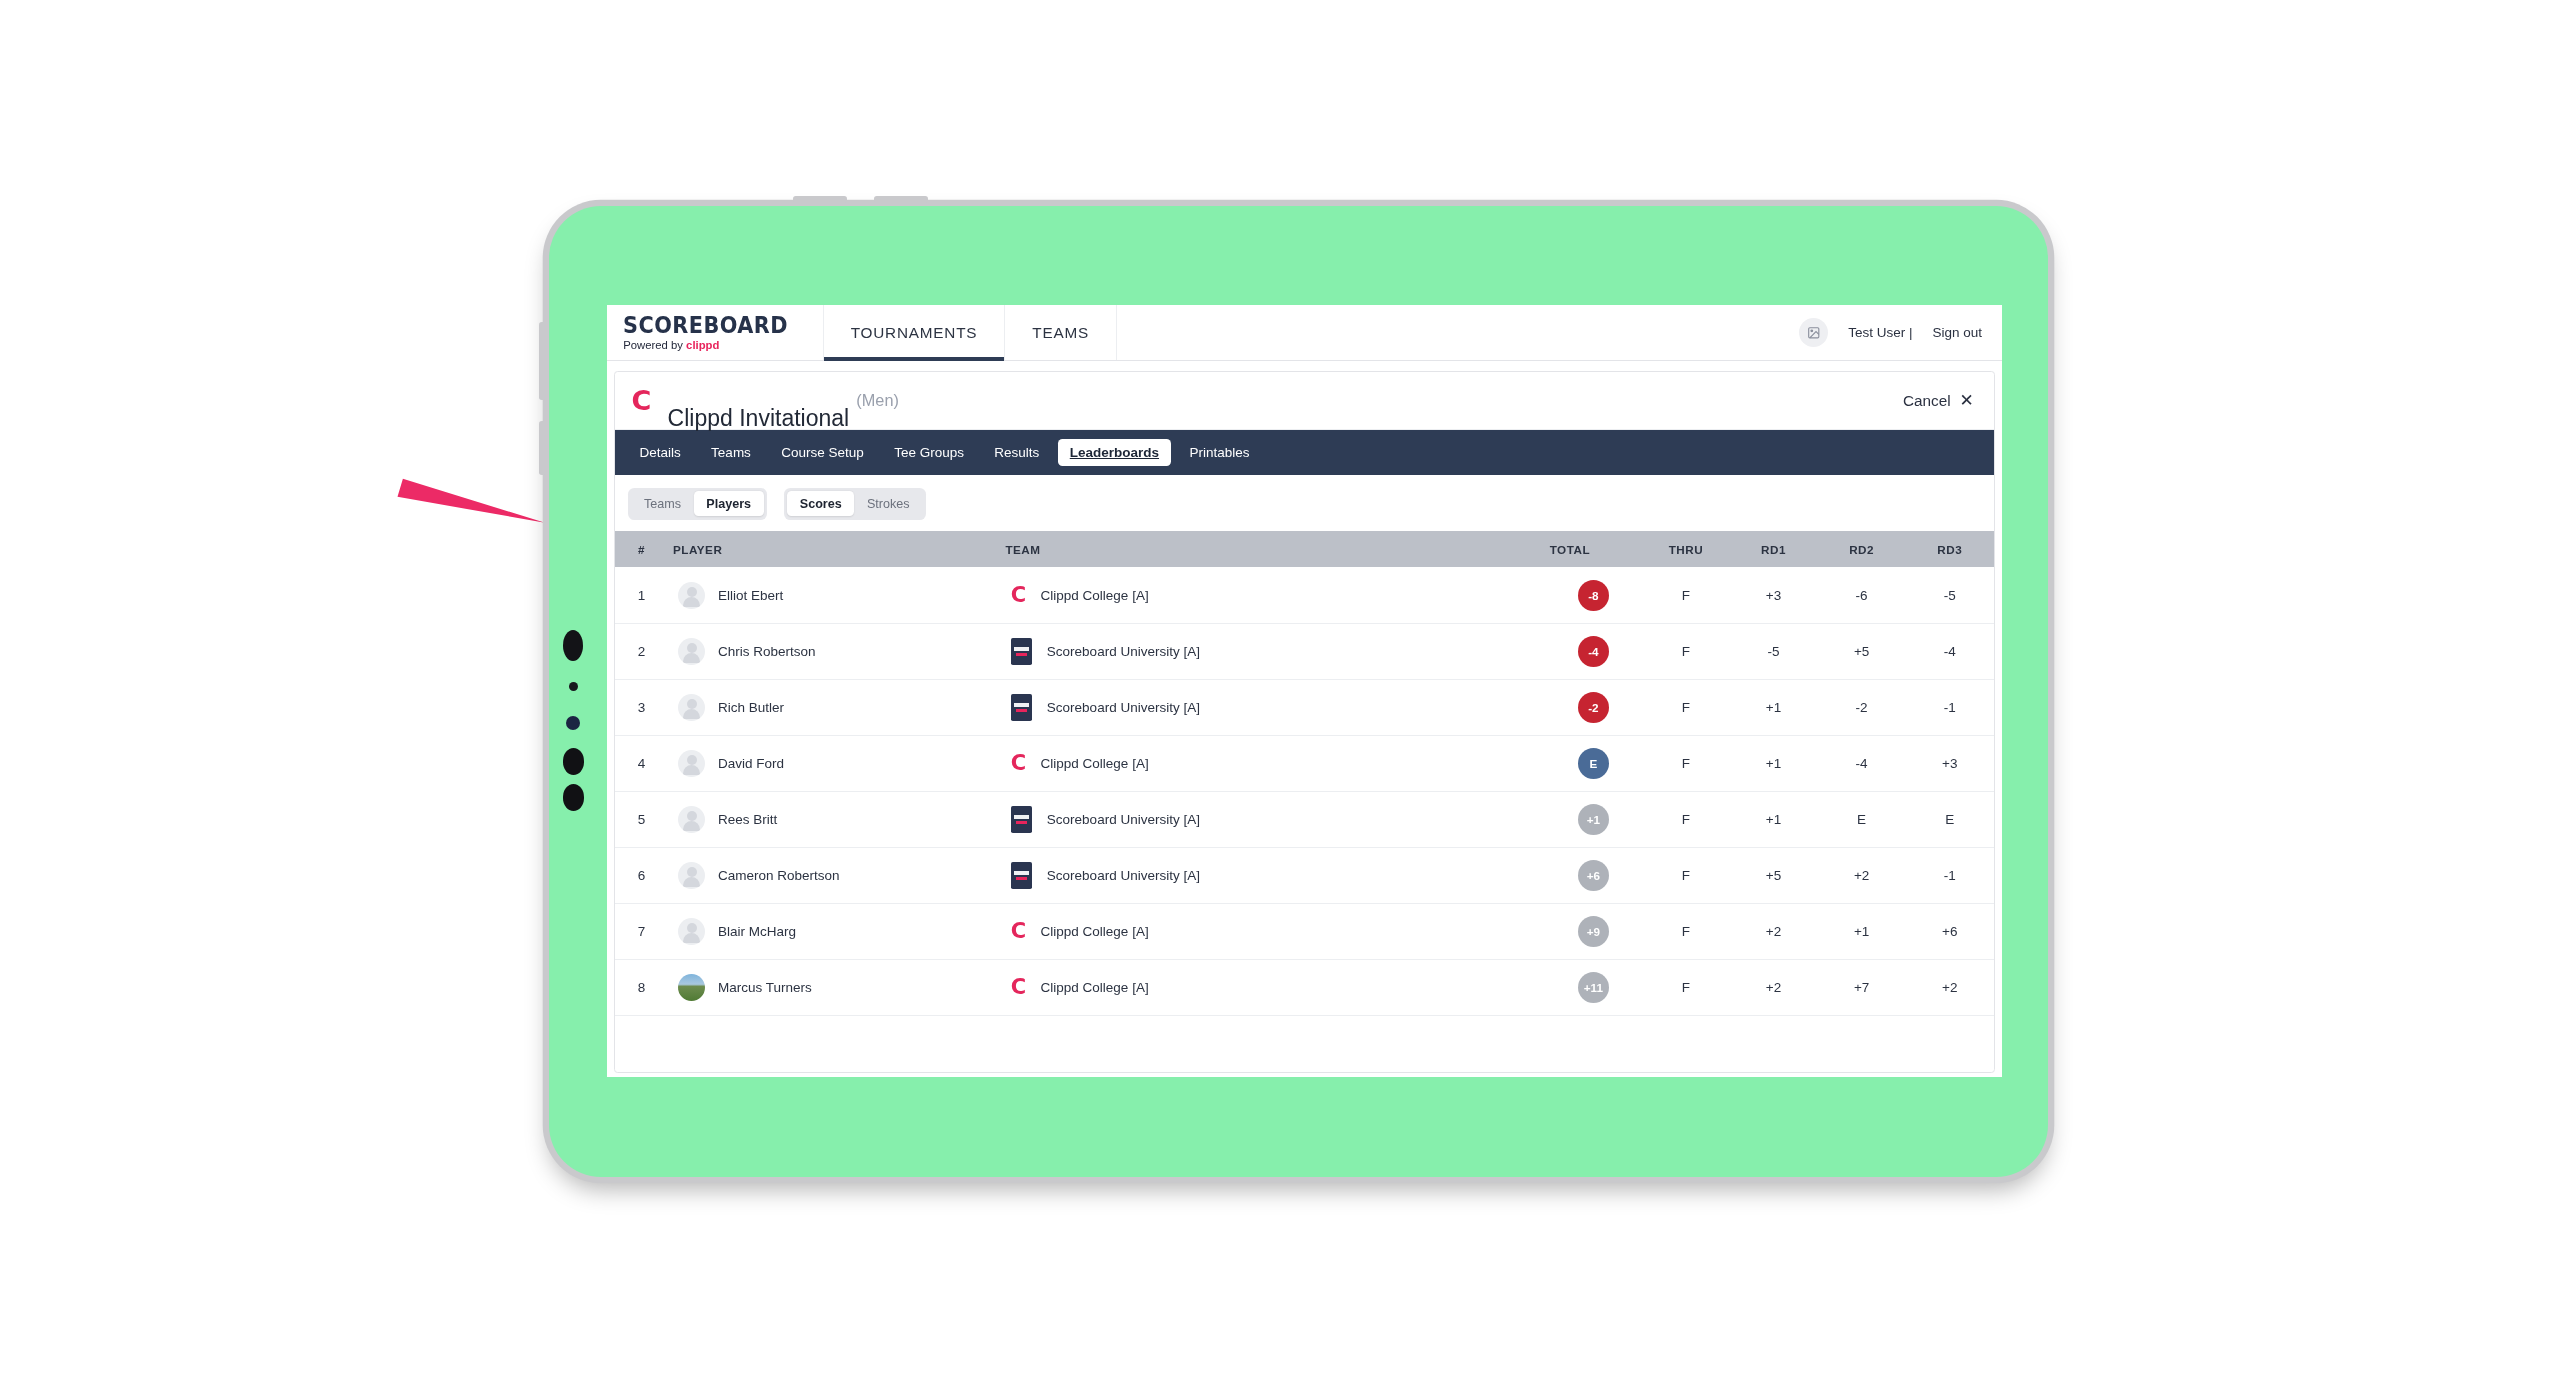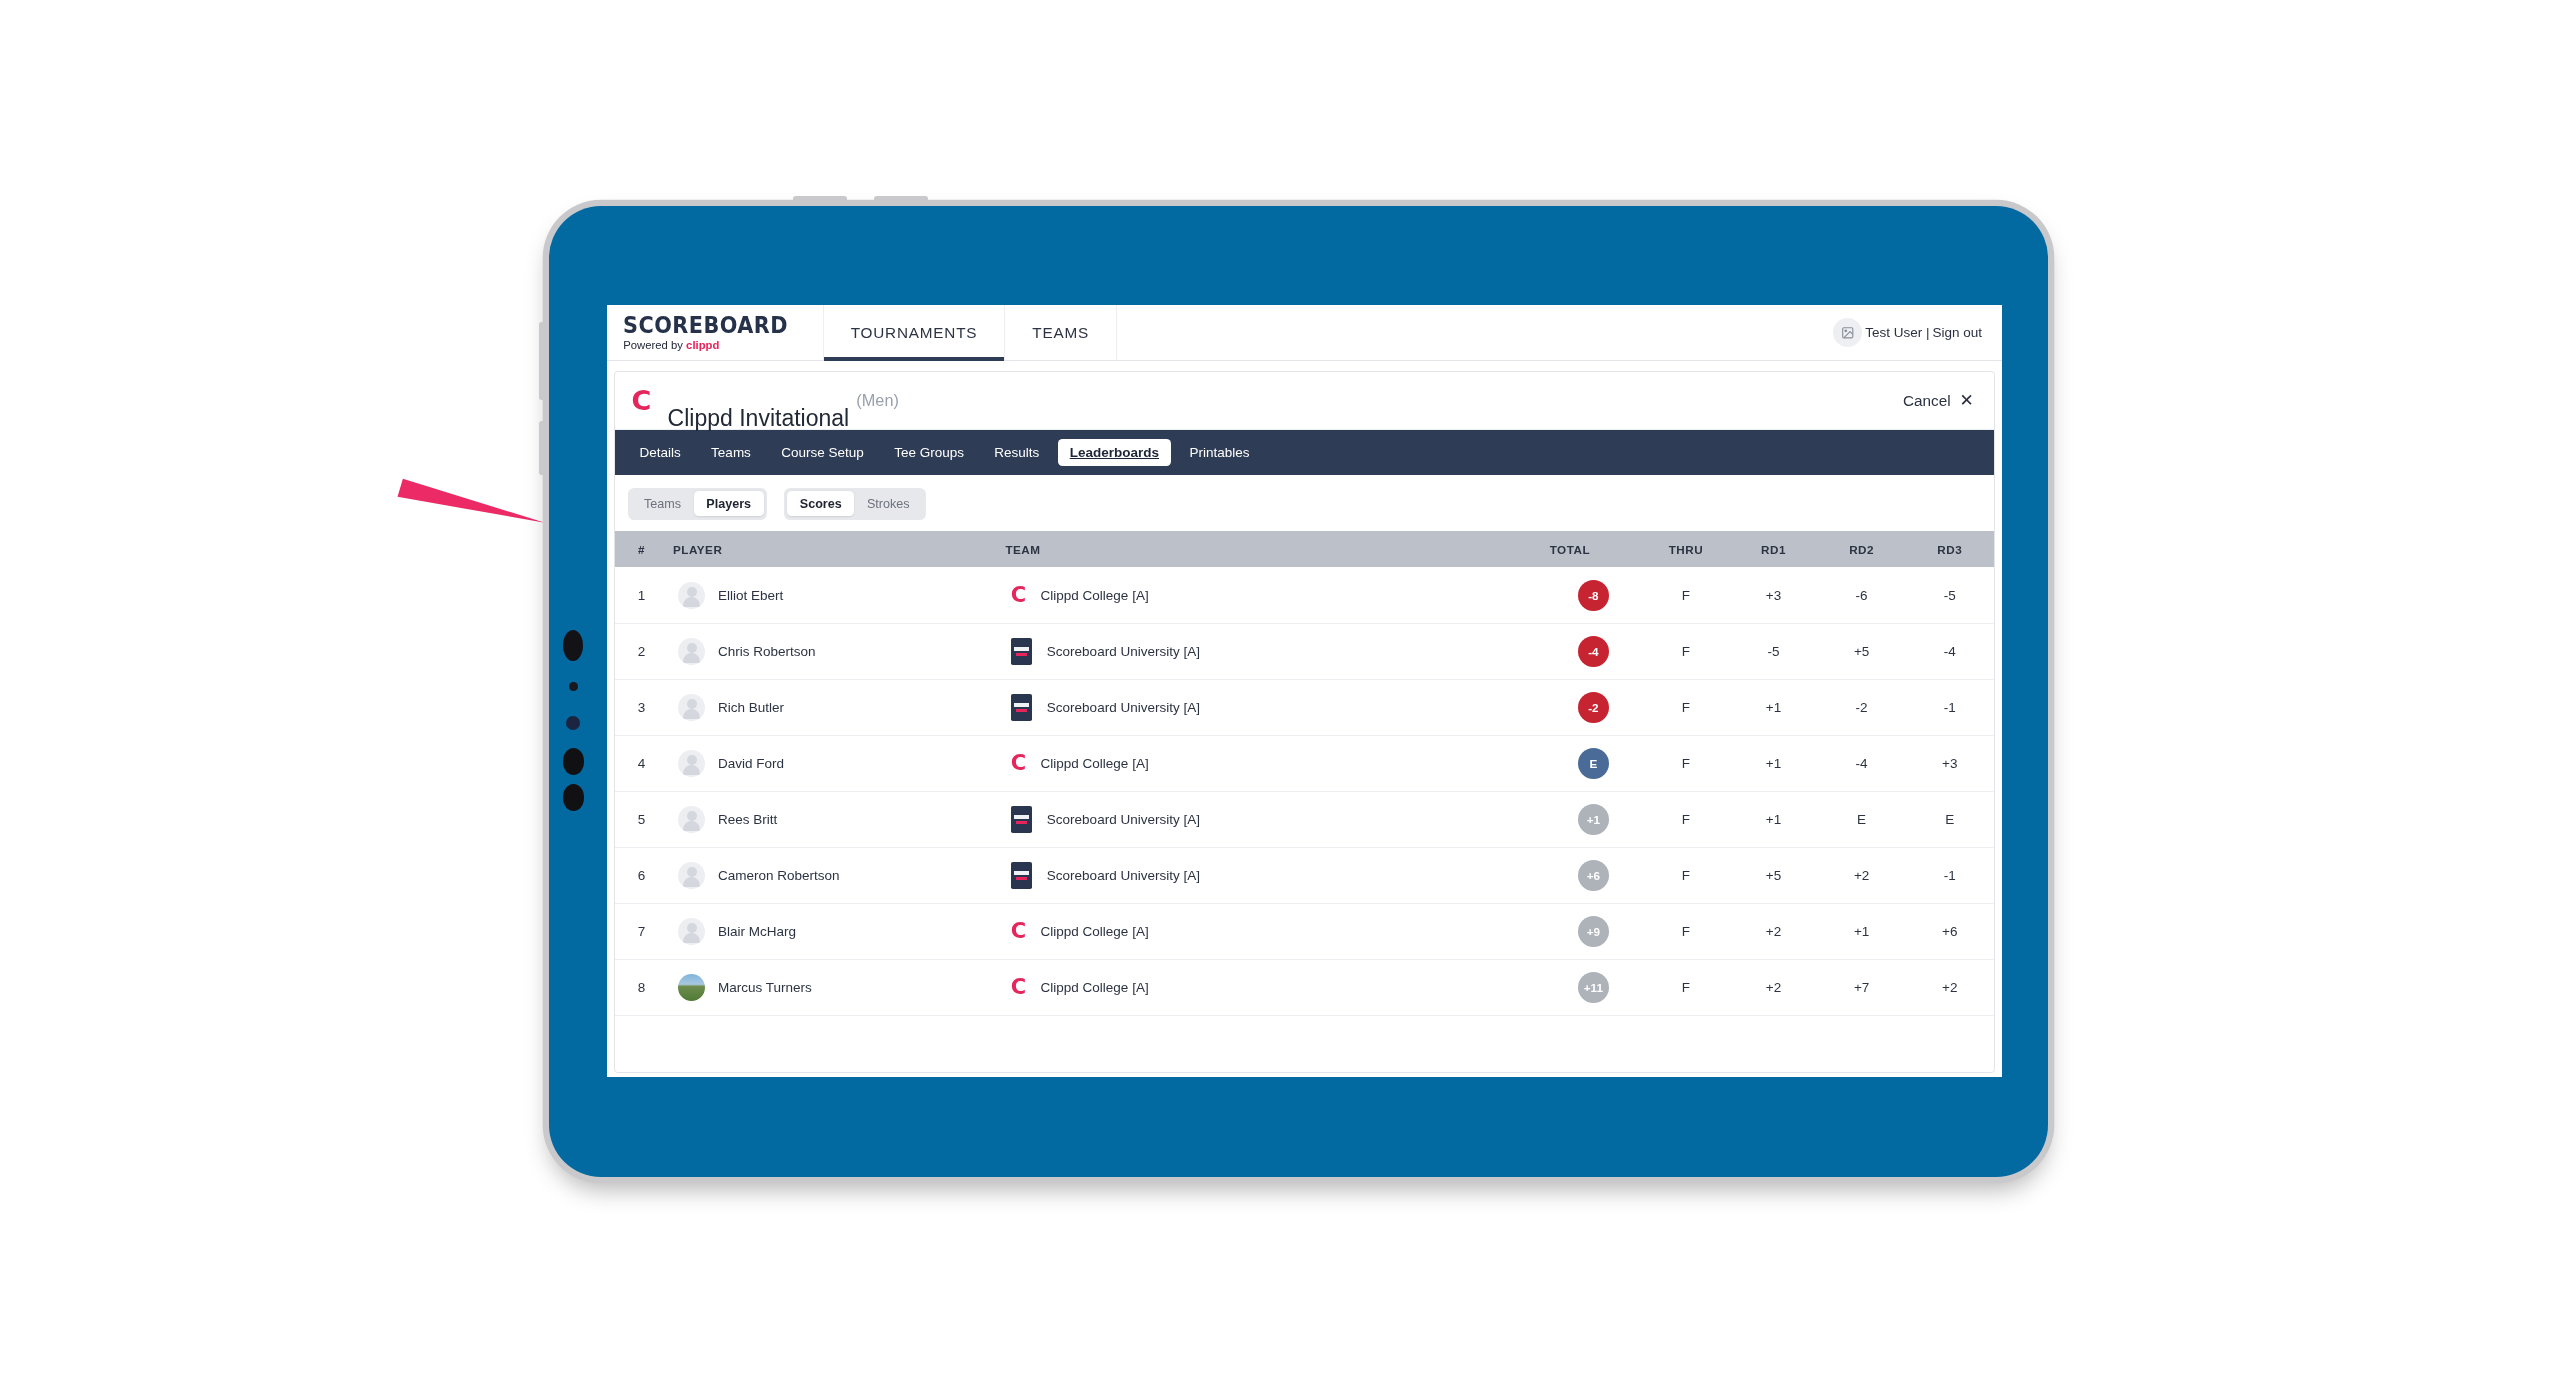--- a/index.html
+++ b/index.html
@@ -29,21 +29,21 @@
   }
   .annot b { font-weight: 700; }
 
   #arrow-svg { position: absolute; left: 397px; top: 459px; width: 262px; height: 108px; }
 
   
   #tablet {
     position: absolute;
     left: 549px; top: 206px;
     width: 1499px; height: 971px;
-    background: #0369a1;
+    background: #86efac;
     border-radius: 52px;
     box-shadow: 0 0 0 6.3px #c9c9cc, 0 12.6px 23.5px rgba(0,0,0,0.28);
   }
   .bezel-dot { position: absolute; background:#0a0a0c; border-radius:50%; }
   #cam1 { left: 14.4px; top: 424px; width: 20px; height: 31px; background:#131317; }
   #cam2 { left: 20px; top: 476px; width: 9px; height: 9px; background:#18181e; }
   #cam3 { left: 17px; top: 510px; width: 14.4px; height: 14.4px; background:#1b2542; }
   #cam4 { left: 13.5px; top: 542px; width: 21.7px; height: 27px; background:#111114; }
   #cam5 { left: 13.5px; top: 578px; width: 21.7px; height: 27px; background:#111114; }
   .side-btn { position:absolute; background:#c9c9cc; border-radius:2.7px; }
@@ -88,21 +88,21 @@
     padding: 0 27px; font-size: 15.3px; letter-spacing: 0.8px;
     color: #2c3342; border-right: 0.9px solid #eceef1;
     position: relative; cursor: pointer;
   }
   .topnav-tab.active::after {
     content:""; position:absolute; left:0; right:0; bottom:-0.9px;
     height: 3.6px; background: #2e3c55;
   }
   #topbar-spacer { flex: 1; }
   #user-area {
-    display: flex; align-items: center; gap: 3px; padding-right: 20px;
+    display: flex; align-items: center; gap: 20px; padding-right: 20px;
   }
   #user-avatar {
     width: 29px; height: 29px; border-radius: 50%;
     background: #eeeff2; display:flex; align-items:center; justify-content:center;
     color:#8a8f9c;
   }
   #user-name { font-size: 13.5px; color: #2b3141; }
   #signout { font-size: 13.5px; color: #2b3141; cursor:pointer; }
 
   

